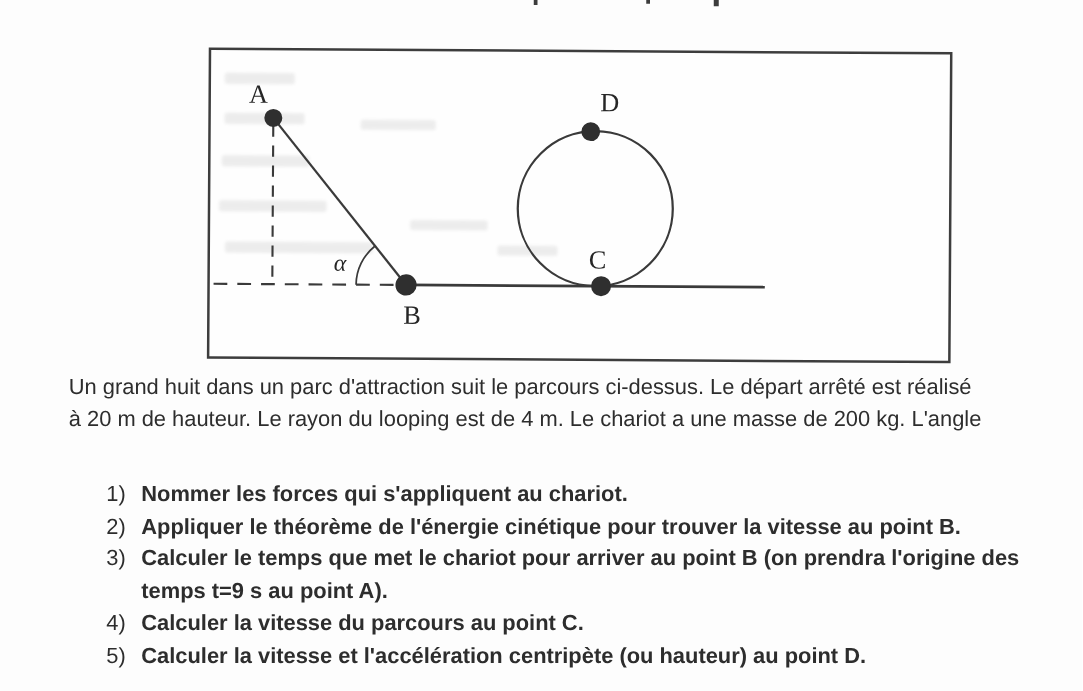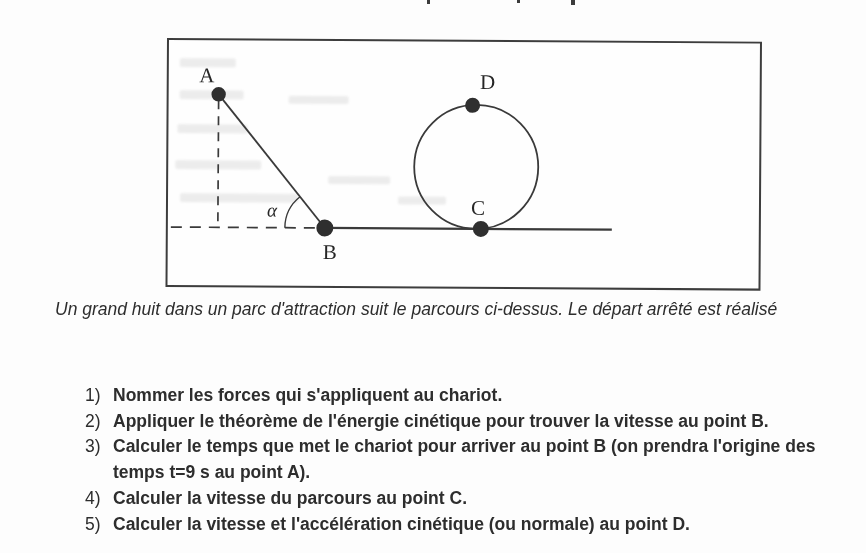--- a/index.html
+++ b/index.html
@@ -56,21 +56,21 @@
 
   
   .statement {
     position: absolute;
     left: 55px; top: 296px;
     width: 800px;
     font-size: 17.5px;
     line-height: 26.4px;
     color: #2d2d2d;
   }
-  .statement .line { white-space: nowrap; font-style: italic; }
+  .statement .line { white-space: nowrap; }
   sup.exp {
     font-size: 11.5px;
     vertical-align: super;
     line-height: 0;
   }
 
   
   .questions {
     position: absolute;
     left: 85px; top: 383px;
@@ -124,20 +124,21 @@
       <text class="pt-label" x="162" y="218" text-anchor="middle">B</text>
       <text class="pt-label" x="310" y="173" text-anchor="middle">C</text>
       <text class="pt-label" x="319" y="47" text-anchor="middle">D</text>
 
       <text class="alpha-label" x="104" y="176" text-anchor="middle">α</text>
     </svg>
   </div>
 
   <div class="statement">
     <div class="line">Un grand huit dans un parc d'attraction suit le parcours ci-dessus. Le départ arrêté est réalisé</div>
+    <div class="line">à 20 m de hauteur. Le rayon du looping est de 4 m. Le chariot a une masse de 200 kg. L'angle</div>
   </div>
 
   <div class="questions">
     <div class="q-item">
       <span class="q-num">1)</span>
       <span class="q-text">Nommer les forces qui s'appliquent au chariot.</span>
     </div>
     <div class="q-item">
       <span class="q-num">2)</span>
       <span class="q-text">Appliquer le théorème de l'énergie cinétique pour trouver la vitesse au point B.</span>
@@ -145,17 +146,17 @@
     <div class="q-item">
       <span class="q-num">3)</span>
       <span class="q-text">Calculer le temps que met le chariot pour arriver au point B (on prendra l'origine des temps t=9 s au point A).</span>
     </div>
     <div class="q-item">
       <span class="q-num">4)</span>
       <span class="q-text">Calculer la vitesse du parcours au point C.</span>
     </div>
     <div class="q-item">
       <span class="q-num">5)</span>
-      <span class="q-text">Calculer la vitesse et l'accélération cinétique (ou normale) au point D.</span>
+      <span class="q-text">Calculer la vitesse et l'accélération centripète (ou hauteur) au point D.</span>
     </div>
   </div>
 
 </div>
 
 </body></html>

